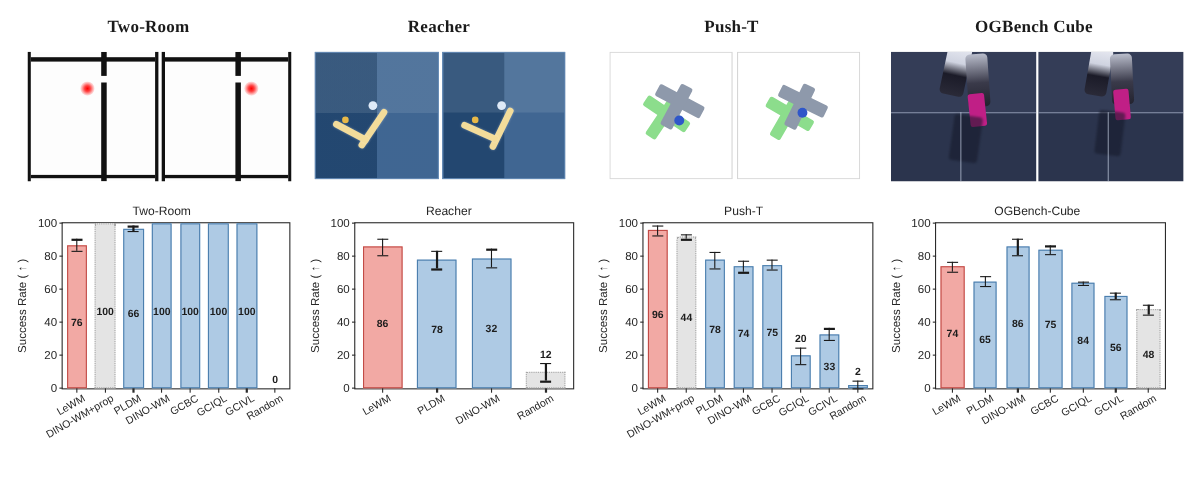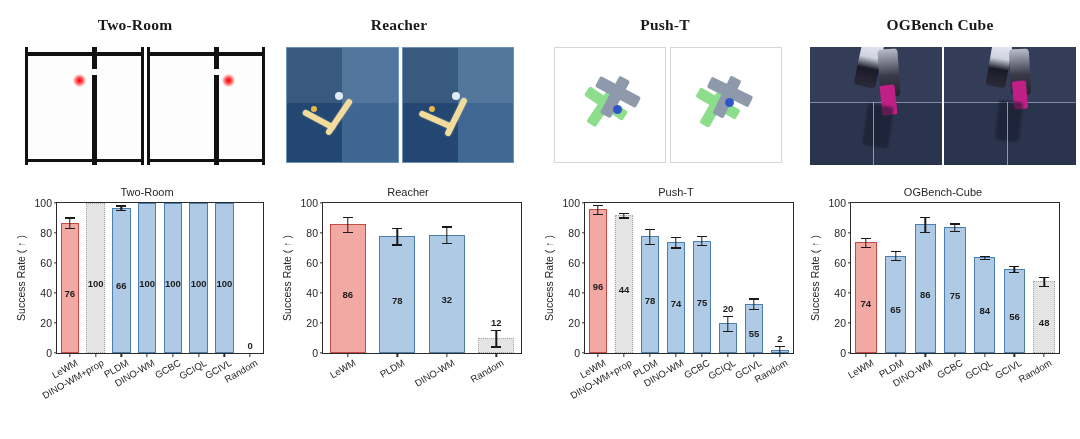--- a/index.html
+++ b/index.html
@@ -558,21 +558,21 @@
           <div class="errbar" style="left: 143px; top: 112.5px; height: 15px;"></div>
           <div class="errcap" style="left: 143px; top: 112.5px;"></div>
           <div class="errcap" style="left: 143px; top: 127.5px;"></div>
           <div class="bar-value" style="left: 143px; top: 99.5px;">20</div>
           <div class="xtick-mark" style="left: 143px;"></div>
           <div class="xlabel" style="left: 147px;">GCIQL</div>
           <div class="bar blue" style="left: 159.64px; width: 18.72px; height: 49.5px;"></div>
           <div class="errbar" style="left: 169px; top: 95.25px; height: 10.5px;"></div>
           <div class="errcap" style="left: 169px; top: 95.25px;"></div>
           <div class="errcap" style="left: 169px; top: 105.75px;"></div>
-          <div class="bar-value" style="left: 169px; top: 125.25px;">55</div>
+          <div class="bar-value" style="left: 169px; top: 125.25px;">33</div>
           <div class="xtick-mark" style="left: 169px;"></div>
           <div class="xlabel" style="left: 173px;">GCIVL</div>
           <div class="bar blue" style="left: 185.64px; width: 18.72px; height: 3px;"></div>
           <div class="errbar" style="left: 195px; top: 142.5px; height: 7.5px;"></div>
           <div class="errcap" style="left: 195px; top: 142.5px;"></div>
           <div class="errcap" style="left: 195px; top: 150px;"></div>
           <div class="bar-value" style="left: 195px; top: 129.5px;">2</div>
           <div class="xtick-mark" style="left: 195px;"></div>
           <div class="xlabel" style="left: 199px;">Random</div>
         </div>

